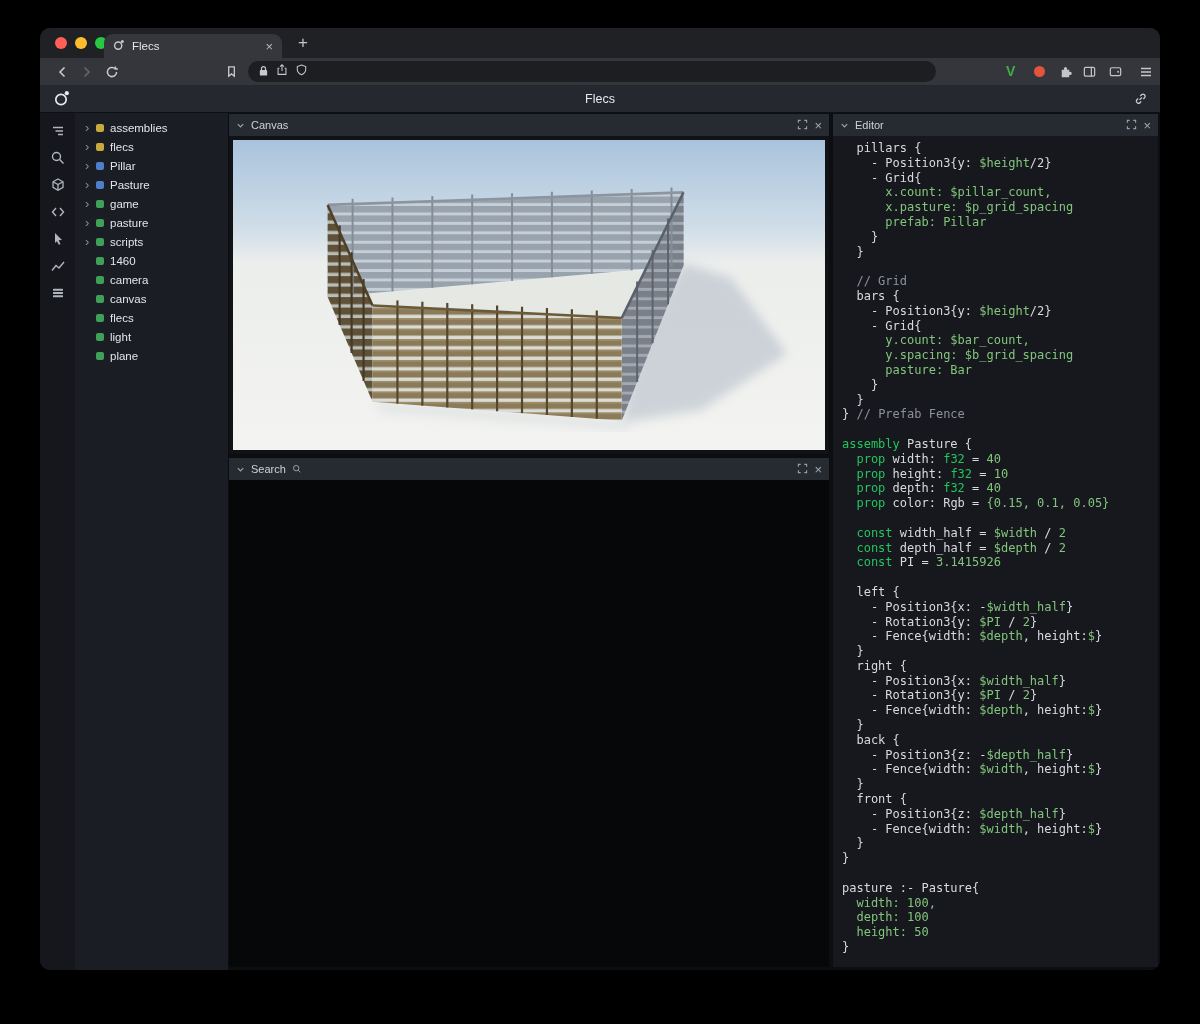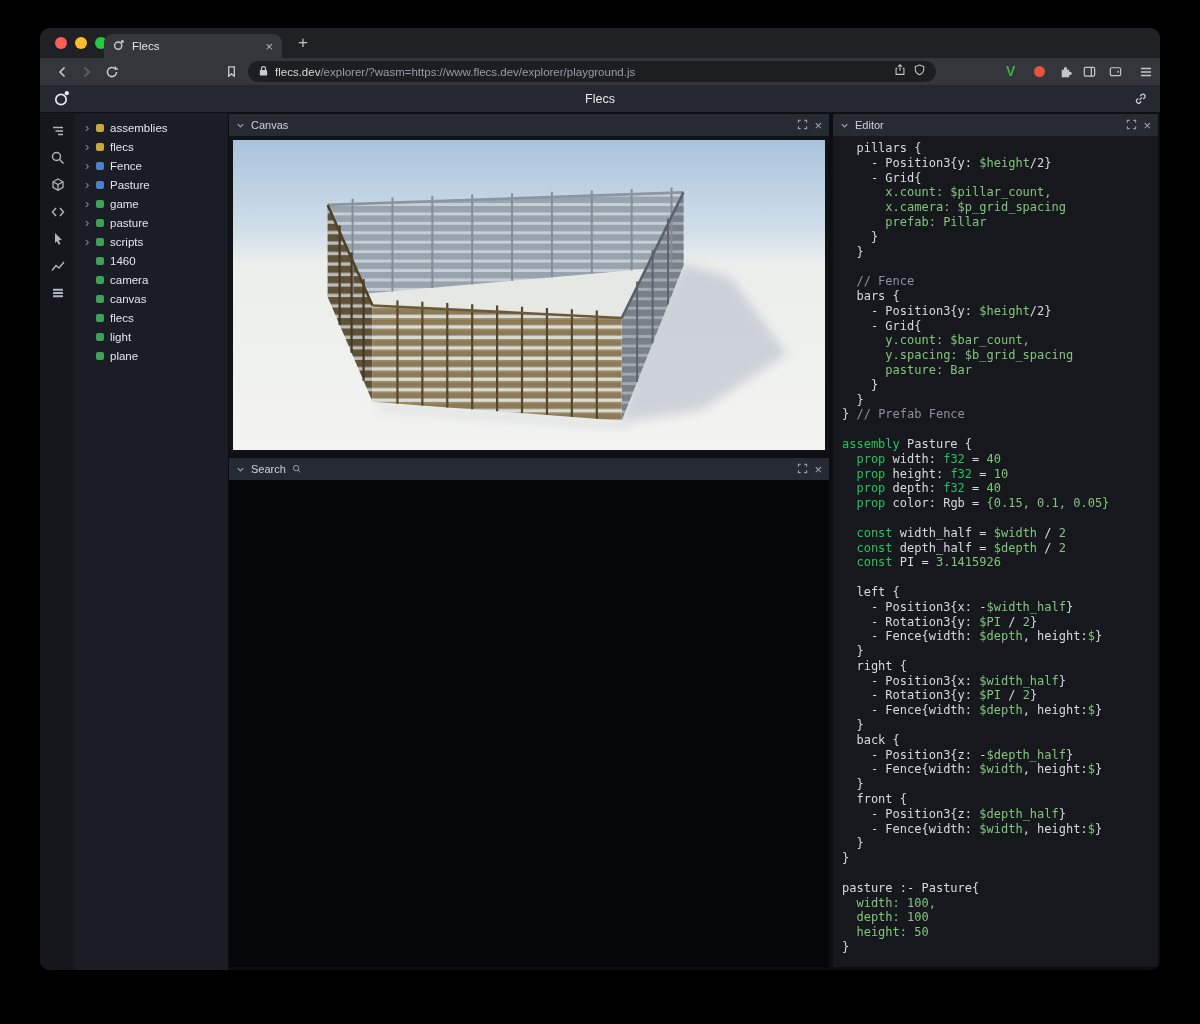--- a/index.html
+++ b/index.html
@@ -114,21 +114,20 @@
           </svg>
       </span>
 
       <div class="urlpill">
         <span>
           <svg width="11" height="12" viewBox="0 0 12 13">
               <rect x="2" y="5.5" width="8" height="6" rx="1" fill="#c7cbd0"></rect>
               <path d="M3.8 5.5V4a2.2 2.2 0 0 1 4.4 0v1.5" fill="none" stroke="#c7cbd0" stroke-width="1.3"></path>
             </svg>
         </span>
-        <span class="url-text"><span class="url-host">flecs.dev</span><span class="url-rest">/explorer/?wasm=https://www.flecs.dev/explorer/playground.js</span></span>
         <span>
           <svg width="14" height="14" viewBox="0 0 16 16" fill="none" stroke="#c2c6cb" stroke-width="1.2">
               <path d="M5 6H3.5v7h9V6H11"></path>
               <path d="M8 9V2.2M5.8 4.2 8 2l2.2 2.2"></path>
             </svg>
         </span>
         <span>
           <svg width="13" height="14" viewBox="0 0 16 16" fill="none" stroke="#c2c6cb" stroke-width="1.3">
               <path d="M8 1.8l5.2 1.9v3.5c0 3.2-2.1 5.5-5.2 6.6-3.1-1.1-5.2-3.4-5.2-6.6V3.7z"></path>
             </svg>
@@ -229,21 +228,21 @@
             <span class="tree-label">assemblies</span>
           </div>
           <div class="tree-row">
             <span class="tree-chevron">›</span>
             <span class="tree-square" style="background: rgb(199, 169, 62);"></span>
             <span class="tree-label">flecs</span>
           </div>
           <div class="tree-row">
             <span class="tree-chevron">›</span>
             <span class="tree-square" style="background: rgb(79, 126, 203);"></span>
-            <span class="tree-label">Fence</span>
+            <span class="tree-label">Pillar</span>
           </div>
           <div class="tree-row">
             <span class="tree-chevron">›</span>
             <span class="tree-square" style="background: rgb(79, 126, 203);"></span>
             <span class="tree-label">Pasture</span>
           </div>
           <div class="tree-row">
             <span class="tree-chevron">›</span>
             <span class="tree-square" style="background: rgb(63, 161, 87);"></span>
             <span class="tree-label">game</span>
@@ -424,26 +423,26 @@
               </svg>
           </span>
           <span class="ph-close">×</span>
         </div>
         <div class="editor-content">
           <div>
               <div class="code-line"><span class="tk-w">  pillars {</span></div>
               <div class="code-line"><span class="tk-w">    - Position3{y: </span><span class="tk-g">$height</span><span class="tk-w">/2}</span></div>
               <div class="code-line"><span class="tk-w">    - Grid{</span></div>
               <div class="code-line"><span class="tk-g">      x.count: $pillar_count,</span></div>
-              <div class="code-line"><span class="tk-g">      x.camera: $p_grid_spacing</span></div>
+              <div class="code-line"><span class="tk-g">      x.pasture: $p_grid_spacing</span></div>
               <div class="code-line"><span class="tk-g">      prefab: Pillar</span></div>
               <div class="code-line"><span class="tk-w">    }</span></div>
               <div class="code-line"><span class="tk-w">  }</span></div>
               <div class="code-line">&nbsp;</div>
-              <div class="code-line"><span class="tk-c">  // Fence</span></div>
+              <div class="code-line"><span class="tk-c">  // Grid</span></div>
               <div class="code-line"><span class="tk-w">  bars {</span></div>
               <div class="code-line"><span class="tk-w">    - Position3{y: </span><span class="tk-g">$height</span><span class="tk-w">/2}</span></div>
               <div class="code-line"><span class="tk-w">    - Grid{</span></div>
               <div class="code-line"><span class="tk-g">      y.count: $bar_count,</span></div>
               <div class="code-line"><span class="tk-g">      y.spacing: $b_grid_spacing</span></div>
               <div class="code-line"><span class="tk-g">      pasture: Bar</span></div>
               <div class="code-line"><span class="tk-w">    }</span></div>
               <div class="code-line"><span class="tk-w">  }</span></div>
               <div class="code-line"><span class="tk-w">} </span><span class="tk-c">// Prefab Fence</span></div>
               <div class="code-line">&nbsp;</div>

